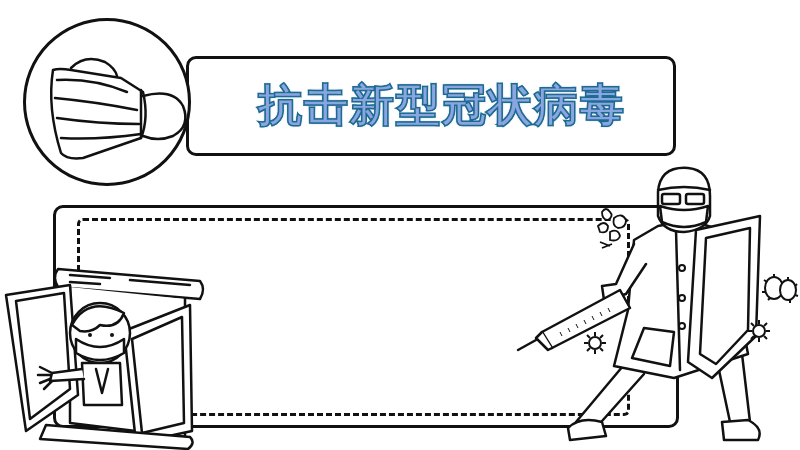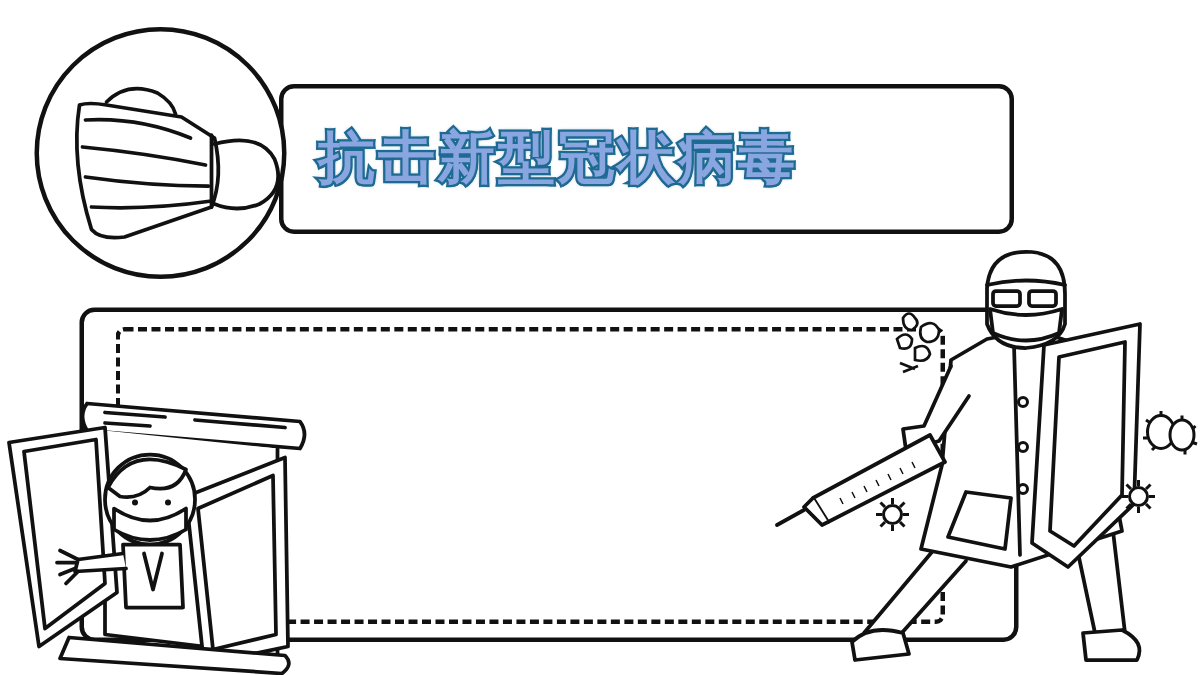--- a/index.html
+++ b/index.html
@@ -9,26 +9,27 @@
       font-family: "DejaVu Sans", sans-serif;
     }
     .abs { position: absolute; }
     .title-box {
       left: 186px; top: 56px; width: 490px; height: 100px;
       border: 3px solid #111; border-radius: 10px; box-sizing: border-box;
       background: #fff;
     }
     .title-text {
       left: 212px; top: 70px; width: 460px; height: 70px;
-      font-size: 38px; font-weight: bold; letter-spacing: 2px;
+      font-size: 44px; font-weight: normal; letter-spacing: 2px;
       color: #8aa6e0; line-height: 70px; white-space: nowrap;
       -webkit-text-stroke: 3px #1f6b93;
       paint-order: stroke fill;
       text-shadow: 0 0 3px #1f6b93, 0 0 2px #1f6b93, 1px 1px 0 #1f6b93, -1px -1px 0 #1f6b93, 1px -1px 0 #1f6b93, -1px 1px 0 #1f6b93;
       font-family: "DejaVu Sans", sans-serif;
+      text-align: center;
     }
     .mask-circle {
       left: 23px; top: 18px; width: 168px; height: 168px;
       border: 3px solid #111; border-radius: 50%; box-sizing: border-box;
       background: #fff;
     }
     .main-frame {
       left: 53px; top: 205px; width: 626px; height: 223px;
       border: 3px solid #111; border-radius: 10px; box-sizing: border-box;
     }

